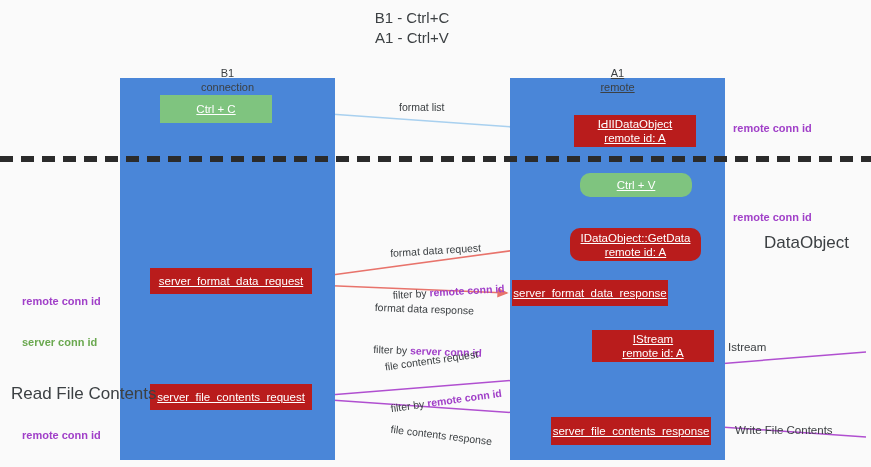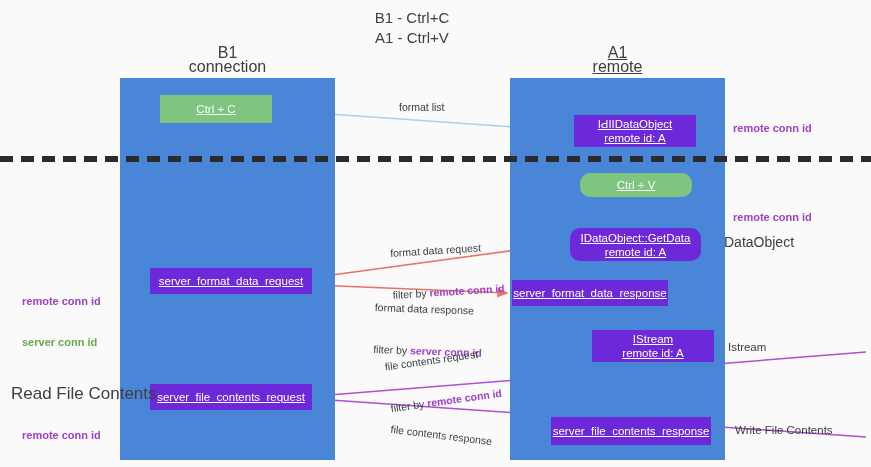--- a/index.html
+++ b/index.html
@@ -30,24 +30,25 @@
     text-align: center;
     font-size: 15px;
     line-height: 20px;
     color: #3c4043;
     white-space: pre;
   }
 
   
   .lane-header {
     text-align: center;
-    font-size: 16px;
+    font-size: 11px;
     line-height: 14px;
     color: #3c4043;
     white-space: pre;
+    margin-top: 20px;
   }
   #lane-header-b1 { left: 120px; top: 46px; width: 215px; }
   #lane-header-a1 { left: 510px; top: 46px; width: 215px; text-decoration: underline; }
 
   
   .lane {
     background: #4a86d8;
     top: 78px;
     height: 382px;
   }
@@ -74,21 +75,21 @@
     align-items: center;
     justify-content: center;
     color: #ffffff;
     font-size: 11.5px;
     line-height: 14px;
     text-align: center;
     white-space: pre;
     text-decoration: underline;
   }
   .node.green { background: #7fc47f; }
-  .node.orange { background: #6d28d9; }
+  .node.orange { background: #b91c1c; }
   .node .ln2 { font-size: 11.5px; }
 
   #node-ctrl-c  { left: 160px; top: 95px;  width: 112px; height: 28px; }
   #node-ctrl-v  { left: 580px; top: 173px; width: 112px; height: 24px; border-radius: 10px; }
   #node-idataobject        { left: 574px; top: 115px; width: 122px; height: 32px; }
   #node-getdata            { left: 570px; top: 228px; width: 131px; height: 33px; border-radius: 10px; }
   #node-istream            { left: 592px; top: 330px; width: 122px; height: 32px; }
   #node-fmt-request        { left: 150px; top: 268px; width: 162px; height: 26px; }
   #node-fmt-response       { left: 512px; top: 280px; width: 156px; height: 26px; }
   #node-file-request       { left: 150px; top: 384px; width: 162px; height: 26px; }
@@ -98,21 +99,21 @@
   .side-label {
     font-size: 11px;
     line-height: 13.5px;
     white-space: pre;
   }
   .purple { color: #a03fc8; font-weight: bold; }
   .green-txt { color: #6aa84f; font-weight: bold; }
 
   #label-remote-conn-1 { left: 733px; top: 122px; }
   #label-remote-conn-2 { left: 733px; top: 211px; }
-  #label-dataobject    { left: 724px; top: 236px; font-size: 14px; color:#3c4043; }
+  #label-dataobject    { left: 764px; top: 236px; font-size: 17px; color:#3c4043; }
   #label-istream-right { left: 728px; top: 341px; font-size: 11.5px; color:#3c4043; }
   #label-write-file    { left: 735px; top: 424px; font-size: 11.5px; color:#3c4043; }
 
   #label-left-conn {
     left: 22px; top: 268px;
     text-align: left;
   }
   #label-read-file {
     left: 11px; top: 384px;
     font-size: 17px;

